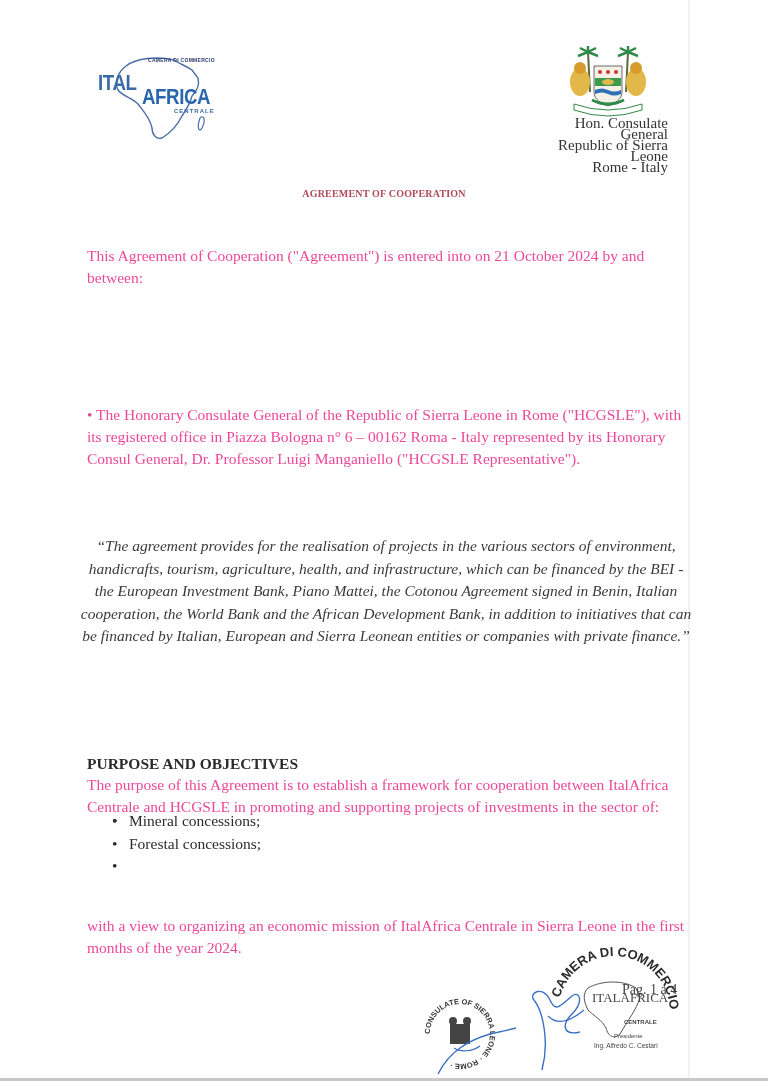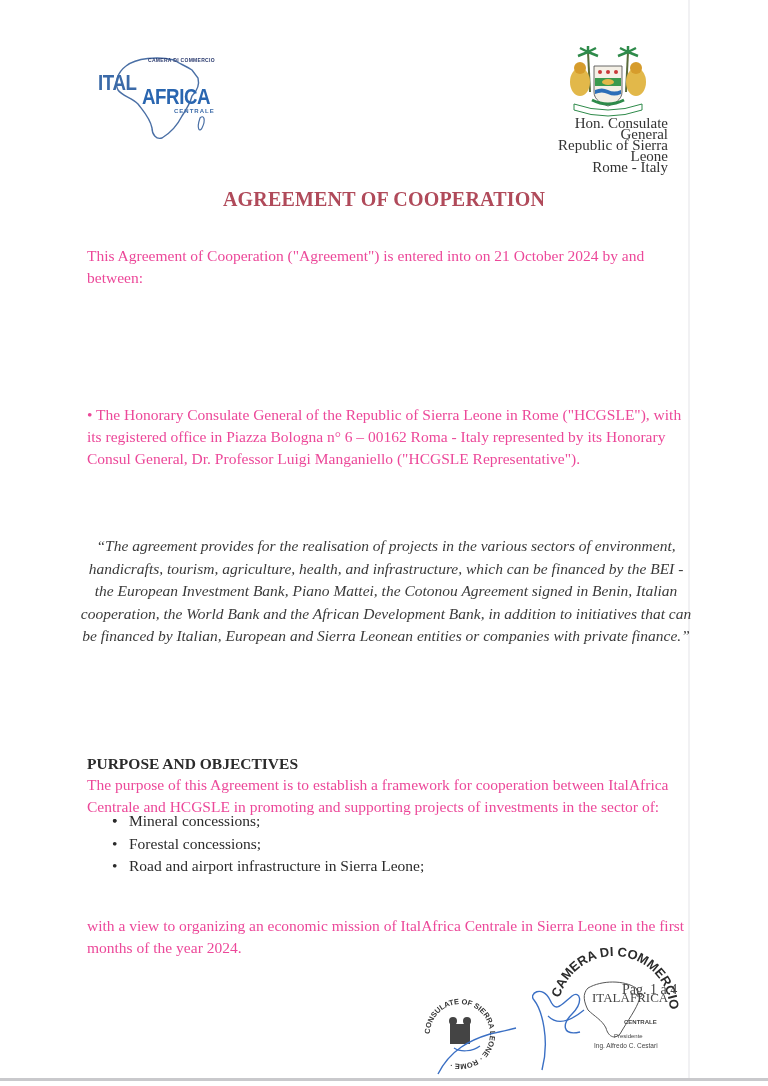--- a/index.html
+++ b/index.html
@@ -17,21 +17,21 @@
   .logo-left .ital { position: absolute; left: 2px; top: 18px; font-family: "Liberation Sans", sans-serif; font-weight: bold; font-size: 22px; color: #3b6aa8; letter-spacing: -0.5px; transform: scaleX(0.85); transform-origin: left; }
   .logo-left .africa { position: absolute; left: 46px; top: 32px; font-family: "Liberation Sans", sans-serif; font-weight: bold; font-size: 22px; color: #2a66b0; letter-spacing: -0.5px; transform: scaleX(0.85); transform-origin: left; }
   .logo-left .centrale { position: absolute; left: 78px; top: 56px; font-family: "Liberation Sans", sans-serif; font-size: 6px; color: #3b6aa8; letter-spacing: 1px; font-weight: bold; }
   .logo-left svg { position: absolute; left: 0; top: 0; }
 
   .logo-right { position: absolute; left: 548px; top: 42px; width: 120px; height: 120px; text-align: center; }
   .logo-right svg { display: block; margin: 0 auto; }
   .consul-line { font-size: 15px; line-height: 11px; color: #333; display: block; text-align: right; }
 
   
-  .doc-title { position: absolute; left: 0; width: 768px; top: 188px; text-align: center; font-weight: bold; font-size: 20px; color: #b04a5a; letter-spacing: 0.2px; }
+  .doc-title { position: absolute; left: 0; width: 768px; top: 188px; text-align: center; font-weight: bold; font-size: 10px; color: #b04a5a; letter-spacing: 0.2px; }
 
   .para { position: absolute; left: 87px; width: 600px; font-size: 15.5px; line-height: 22px; color: #ec4899; }
   .p-intro { top: 245px; }
   .p-party1 { top: 298px; }
   .p-party2 { top: 404px; }
   .quote { position: absolute; left: 80px; width: 612px; top: 535px; font-style: italic; font-size: 15.5px; line-height: 22.5px; text-align: center; color: #3a3a3a; }
 
   .section-head { position: absolute; left: 87px; top: 708px; font-weight: bold; font-size: 15.5px; color: #2b2b2b; margin-top: 47px; }
   .p-purpose { top: 739px; margin-top: 35px; }
 
@@ -100,21 +100,21 @@
 
   <div class="quote">“The agreement provides for the realisation of projects in the various sectors of environment, handicrafts, tourism, agriculture, health, and infrastructure, which can be financed by the BEI - the European Investment Bank, Piano Mattei, the Cotonou Agreement signed in Benin, Italian cooperation, the World Bank and the African Development Bank, in addition to initiatives that can be financed by Italian, European and Sierra Leonean entities or companies with private finance.”</div>
 
   <div class="section-head">PURPOSE AND OBJECTIVES</div>
   <div class="para p-purpose">The purpose of this Agreement is to establish a framework for cooperation between ItalAfrica Centrale and HCGSLE in promoting and supporting projects of investments in the sector of:</div>
 
   <ul class="obj-list">
     <li><span class="bullet">•</span></li>
     <li><span class="bullet">•</span><span>Mineral concessions;</span></li>
     <li><span class="bullet">•</span><span>Forestal concessions;</span></li>
-    <li><span class="bullet">•</span><span>Road and airport infrastructure in Sierra Leone;</span></li>
+    <li><span class="bullet">•</span></li>
   </ul>
 
   <div class="para p-closing">with a view to organizing an economic mission of ItalAfrica Centrale in Sierra Leone in the first months of the year 2024.</div>
 
   <div class="stamp-consulate">
     <svg width="110" height="90" viewBox="0 0 110 90">
       <defs>
         <path id="ringC" d="M40 44 m-30 0 a30 30 0 1 1 60 0 a30 30 0 1 1 -60 0"></path>
       </defs>
       <text font-family="Liberation Sans, sans-serif" font-size="7.5" font-weight="bold" fill="#333">

